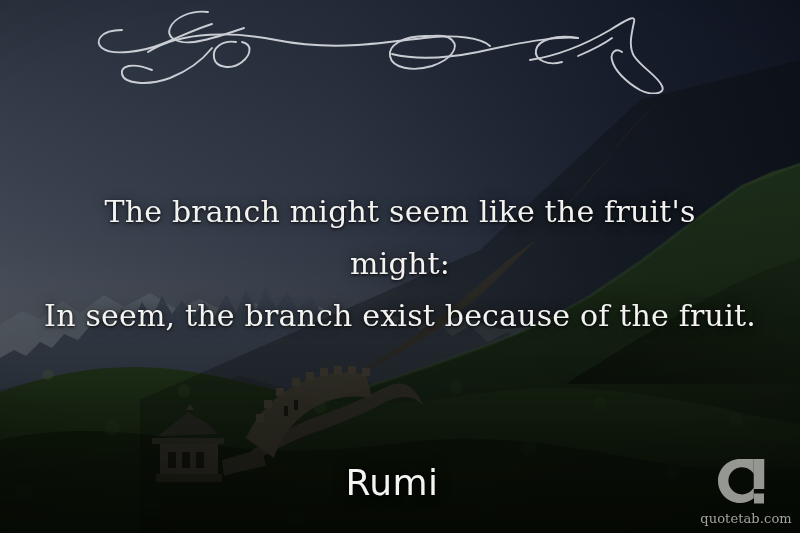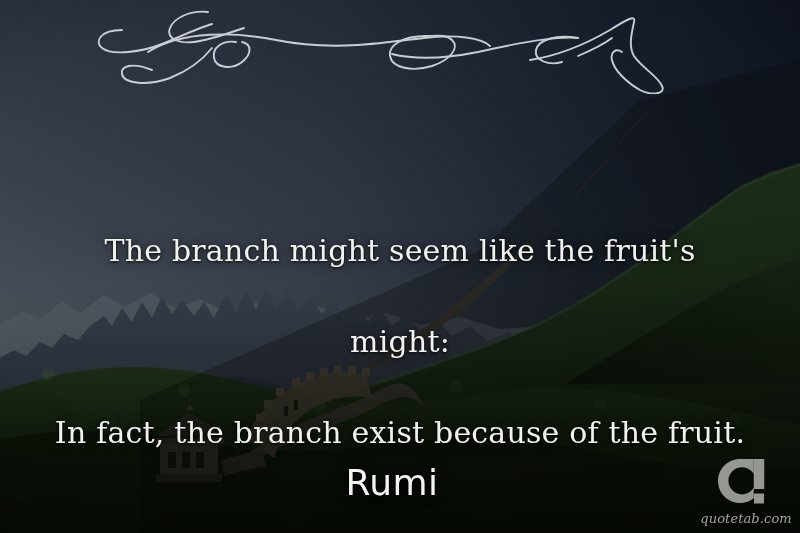--- a/index.html
+++ b/index.html
@@ -130,21 +130,20 @@
   }
   .quote-line {
     font-family: "DejaVu Serif", "Liberation Serif", serif;
     font-weight: 400;
     font-size: 30px;
     line-height: 52px;
     letter-spacing: .2px;
     color: #f2f2f0;
     text-shadow: 0 1px 3px rgba(0,0,0,.85), 0 0 12px rgba(0,0,0,.55);
     white-space: nowrap;
-    margin-top: 39px;
   }
 
   
   #author {
     position: absolute;
     left: 0;
     right: 16px;
     top: 461px;
     text-align: center;
     font-family: "DejaVu Sans", "Liberation Sans", sans-serif;
@@ -171,21 +170,20 @@
     margin: 0 auto 2px auto;
     display: block;
   }
   #watermark-url {
     font-family: "DejaVu Serif", "Liberation Serif", serif;
     font-size: 13px;
     letter-spacing: .1px;
     color: #c9c9c4;
     text-shadow: 0 1px 2px rgba(0,0,0,.8);
     line-height: 16px;
-    font-style: italic;
   }
 </style>
 </head>
 <body>
 
 <div id="quote-card">
 
   <div class="bg-layer" id="bg-sky"></div>
   <div class="bg-layer" id="bg-sky-right"></div>
 
@@ -320,21 +318,21 @@
           <path d="M444,52 C470,48 500,36 524,22 C540,12 550,6 548,14 C546,24 542,38 548,48
                    C556,60 572,68 576,78 C580,86 566,88 554,82 C540,74 528,62 526,52 C524,44 530,40 536,44"></path>
           <path d="M492,48 C506,42 518,36 526,30"></path>
         </g>
       </svg>
     </div>
 
     <div id="quote-block">
       <div class="quote-line">The branch might seem like the fruit's</div>
       <div class="quote-line">might:</div>
-      <div class="quote-line">In fact, the branch exist because of the fruit.</div>
+      <div class="quote-line">In seem, the branch exist because of the fruit.</div>
     </div>
 
     <div id="author">Rumi</div>
 
     <div id="watermark">
       <svg id="watermark-logo" viewBox="0 0 56 50" aria-hidden="true">
 
         <path d="M22,0 C9.85,0 0,9.85 0,22 C0,34.15 9.85,44 22,44 C27.2,44 31.98,42.19 35.75,39.17
                  L35.75,28.6 C33.4,32.66 29.02,35.4 24,35.4 C16.5,35.4 10.4,29.3 10.4,21.8
                  C10.4,14.3 16.5,8.2 24,8.2 C29.02,8.2 33.4,10.94 35.75,15 L35.75,0 Z" fill="#b9bab5"></path>

